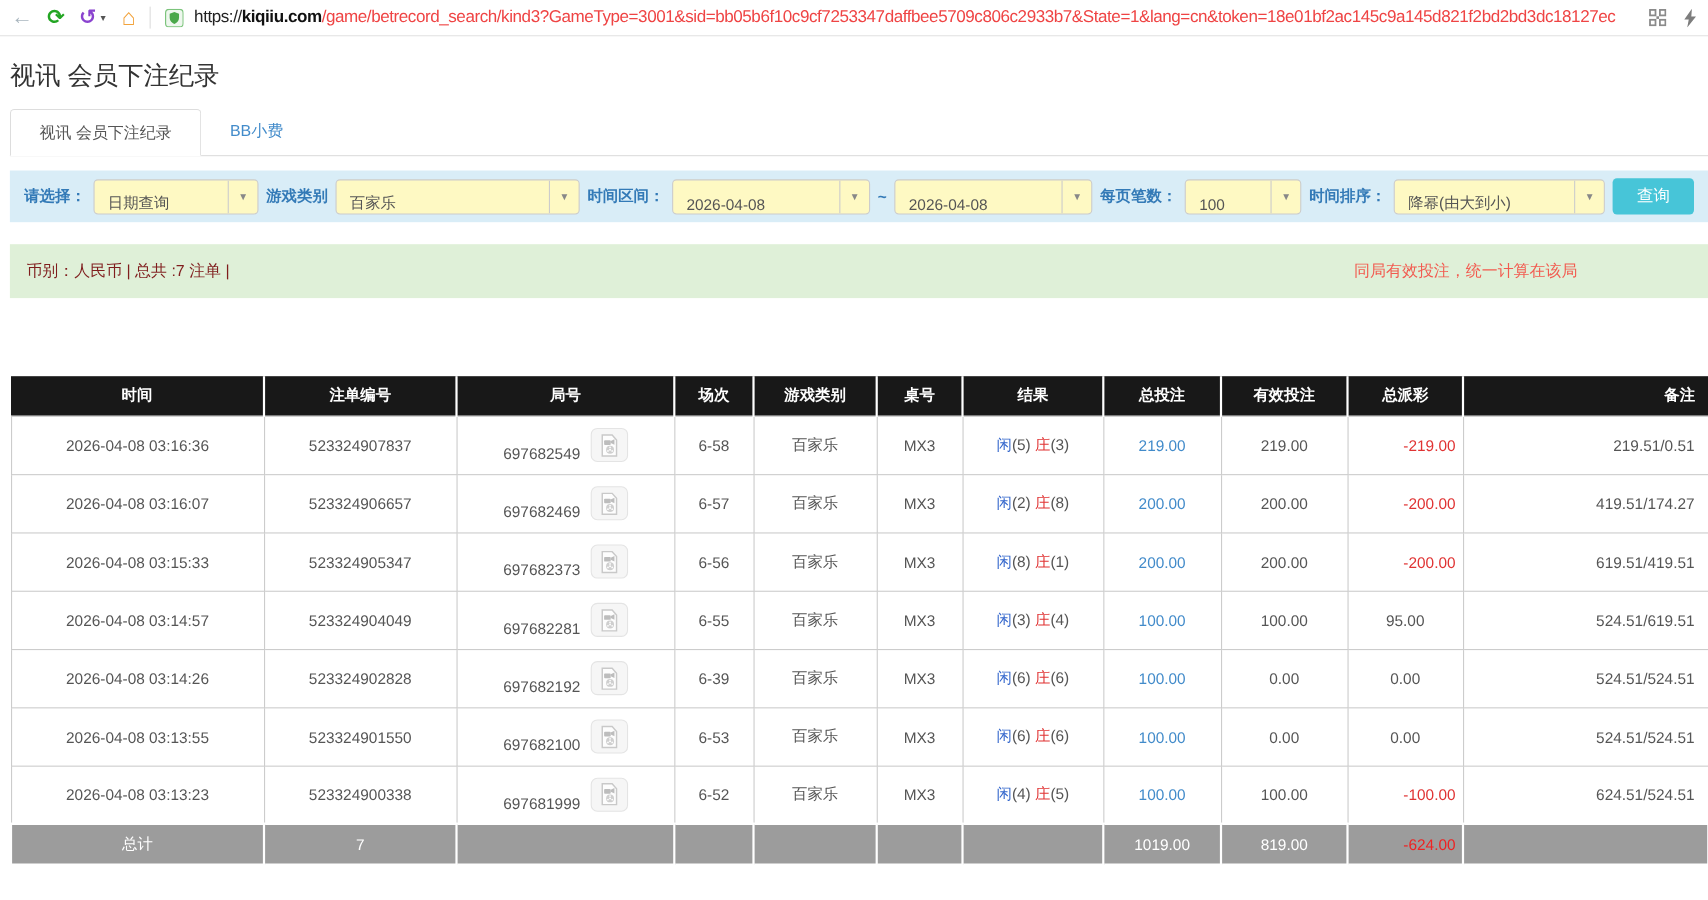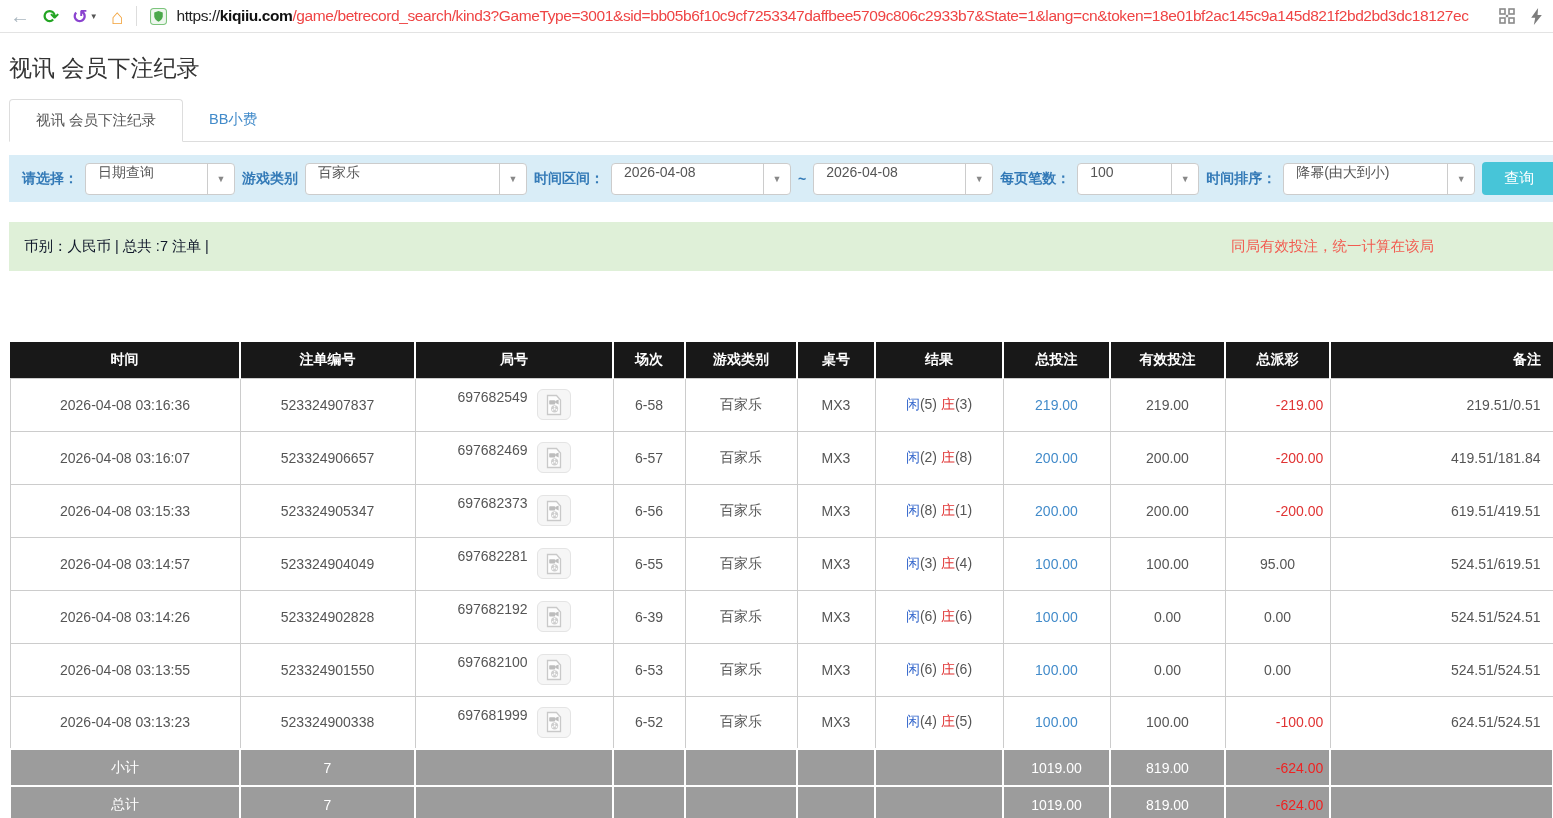--- a/index.html
+++ b/index.html
@@ -31,54 +31,54 @@
   .tabs { display: flex; border-bottom: 1px solid #ddd; }
   .tab { padding: 11px 26px; font-size: 14.5px; cursor: pointer; }
   .tab.active { border: 1px solid #ddd; border-bottom: 1px solid #fff;
     margin-bottom: -1px; background: #fff; border-radius: 4px 4px 0 0; color: #555; }
   .tab.inactive { color: #428bca; }
 
   
   .filter-bar { margin-top: 13px; background: #d9edf7; height: 47px; width: 1620px;
     display: flex; align-items: center; gap: 7px; padding: 0 13px; }
   .flabel { color: #337ab7; font-weight: bold; font-size: 14px; white-space: nowrap; }
-  .dd { background: #ffffff; border: 1px solid #ccc; border-radius: 4px; height: 32px;
-    display: flex; align-items: flex-start; overflow: hidden; flex-shrink: 0; cursor: pointer; }
+  .dd { background: #fef9c3; border: 1px solid #ccc; border-radius: 4px; height: 32px;
+    display: flex; align-items: flex-end; overflow: hidden; flex-shrink: 0; cursor: pointer; }
   .dd .val { padding: 0 12px; font-size: 14px; color: #555; flex: 1; white-space: nowrap; }
   .dd .arrow { width: 27px; align-self: stretch; border-left: 1px solid #ccc;
     display: flex; align-items: center; justify-content: center; color: #888;
     font-size: 9px; }
   .dd-datemode { width: 150px; } .dd-game { width: 222px; } .dd-date { width: 180px; }
-  .dd-size { width: 122px; } .dd-sort { width: 192px; }
+  .dd-size { width: 106px; } .dd-sort { width: 192px; }
   .search-btn { height: 33px; min-width: 74px; background: #47c5d8; color: #fff;
     border: none; border-radius: 4px; font-size: 15px; padding: 0 16px;
     flex-shrink: 0; cursor: pointer; }
 
   
   .summary-bar { margin-top: 20px; background: #dff0d8; height: 49px; width: 1620px;
     display: flex; align-items: center; padding: 0 15px; font-size: 14.5px;
     white-space: nowrap; }
-  .summary-left { color: #0f172a; text-align: center; }
+  .summary-left { color: #7f1d1d; text-align: center; }
   .summary-right { color: #f25b50; margin-left: auto; padding-right: 180px; }
 
   
   .bet-table { margin-top: 71px; border-collapse: collapse; table-layout: fixed;
     width: 1545px; font-size: 14px; color: #555; }
   .bet-table thead th { background: #181818; color: #fff; font-weight: bold;
     height: 36px; border-left: 2px solid #fff; text-align: center; }
   .bet-table thead th:first-child { border-left: none; }
   .bet-table thead th.align-right { text-align: right; padding-right: 12px; }
   .bet-table tbody td { border: 1px solid #ccc; height: 53px; text-align: center;
     background: #fff; }
   .bet-table td.align-right { text-align: right; padding-right: 12px; }
   .val-blue { color: #428bca; cursor: pointer; }
   .res-player { color: #3366cc; } .res-banker { color: #e03333; }
   .res-num { color: #555; }
   .neg { color: #e03333; padding-left: 44px; }
-  .round-wrap { display: flex; align-items: flex-start; justify-content: center; gap: 9px; }
+  .round-wrap { display: flex; align-items: flex-end; justify-content: center; gap: 9px; }
   .video-btn { width: 34px; height: 31px; background: #f6f6f6; border: 1px solid #e4e4e4;
     border-radius: 6px; display: inline-flex; align-items: center; justify-content: center;
     cursor: pointer; padding: 0; }
   .bet-table tr.sum-row td { background: #9c9c9c; color: #fff; border: 2px solid #fff;
     height: 37px; }
   .bet-table tr.sum-row td.neg { color: #ef2222; }
 </style>
 </head>
 <body>
 
@@ -240,21 +240,21 @@
               </button>
             </div>
           </td>
           <td>6-57</td>
           <td>百家乐</td>
           <td>MX3</td>
           <td><span><span class="res-player">闲</span><span class="res-num">(2)</span></span> <span><span class="res-banker">庄</span><span class="res-num">(8)</span></span></td>
           <td class="val-blue">200.00</td>
           <td>200.00</td>
           <td class="neg">-200.00</td>
-          <td class="align-right">419.51/181.84</td>
+          <td class="align-right">419.51/174.27</td>
         </tr>
         <tr>
           <td>2026-04-08 03:15:33</td>
           <td>523324905347</td>
           <td>
             <div class="round-wrap">
               <span>697682373</span>
               <button class="video-btn">
                 <svg width="20" height="22" viewBox="0 0 20 22">
                   <path d="M3.5 1.5 h9 l4 4.5 v14.5 h-13 z" fill="#fdfdfd" stroke="#c9c9c9" stroke-width="1.3"></path>
@@ -388,40 +388,27 @@
           <td>6-52</td>
           <td>百家乐</td>
           <td>MX3</td>
           <td><span><span class="res-player">闲</span><span class="res-num">(4)</span></span> <span><span class="res-banker">庄</span><span class="res-num">(5)</span></span></td>
           <td class="val-blue">100.00</td>
           <td>100.00</td>
           <td class="neg">-100.00</td>
           <td class="align-right">624.51/524.51</td>
         </tr>
         <tr class="sum-row">
-          <td>小计</td>
+          <td>总计</td>
           <td>7</td>
           <td></td>
           <td></td>
           <td></td>
           <td></td>
           <td></td>
           <td>1019.00</td>
           <td>819.00</td>
           <td class="neg">-624.00</td>
           <td></td>
         </tr>
-        <tr class="sum-row">
-          <td>总计</td>
-          <td>7</td>
-          <td></td>
-          <td></td>
-          <td></td>
-          <td></td>
-          <td></td>
-          <td>1019.00</td>
-          <td>819.00</td>
-          <td class="neg">-624.00</td>
-          <td></td>
-        </tr>
       </tbody>
     </table>
 </div>
 
 </body></html>

